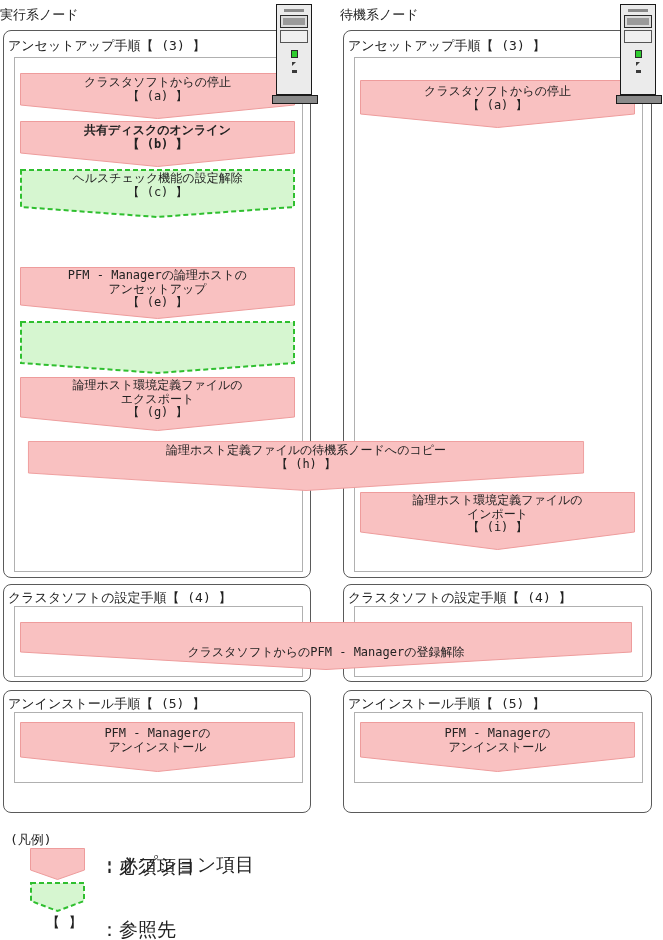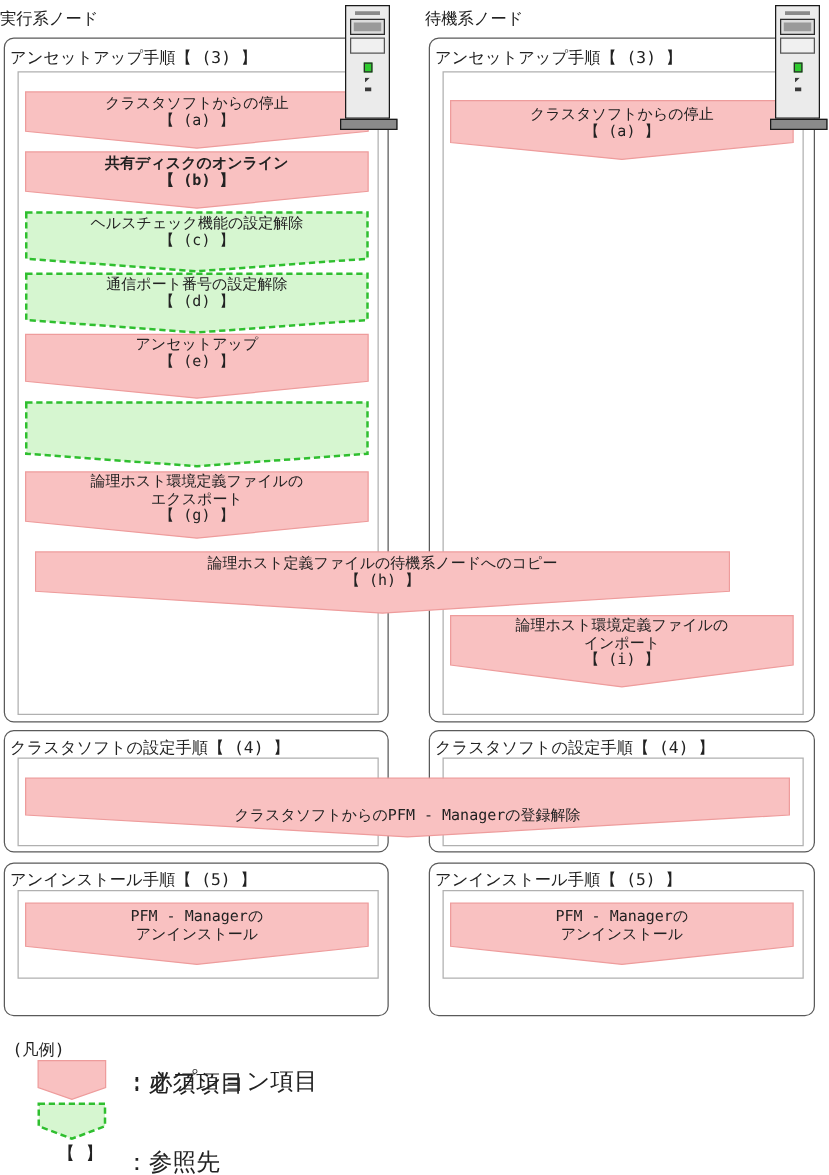--- a/index.html
+++ b/index.html
@@ -119,35 +119,27 @@
   <div class="arrow optional" style="left:20px;top:169px;width:275px;height:49px;">
     <svg viewBox="0 0 275 49" preserveAspectRatio="none">
         <polygon points="1,1 274,1 274,38 137.5,48 1,38"></polygon>
       </svg>
     <div class="arrow-text">
       <div>ヘルスチェック機能の設定解除</div>
       <div>【 (c) 】</div>
     </div>
   </div>
 
-  <div class="arrow optional" style="left:20px;top:218px;width:275px;height:49px;">
-    <svg viewBox="0 0 275 49" preserveAspectRatio="none">
-        <polygon points="1,1 274,1 274,38 137.5,48 1,38"></polygon>
-      </svg>
-    <div class="arrow-text">
-      <div>通信ポート番号の設定解除</div>
-      <div>【 (d) 】</div>
-    </div>
-  </div>
 
   <div class="arrow required" style="left:20px;top:267px;width:275px;height:52px;">
     <svg viewBox="0 0 275 52" preserveAspectRatio="none">
         <polygon points="0.5,0.5 274.5,0.5 274.5,38 137.5,51.5 0.5,38"></polygon>
       </svg>
     <div class="arrow-text pt2">
+      <div>PFM - Managerの論理ホストの</div>
       <div>アンセットアップ</div>
       <div>【 (e) 】</div>
     </div>
   </div>
 
   <div class="arrow optional" style="left:20px;top:321px;width:275px;height:53px;">
     <svg viewBox="0 0 275 53" preserveAspectRatio="none">
         <polygon points="1,1 274,1 274,42 137.5,52 1,42"></polygon>
       </svg>
   </div>

